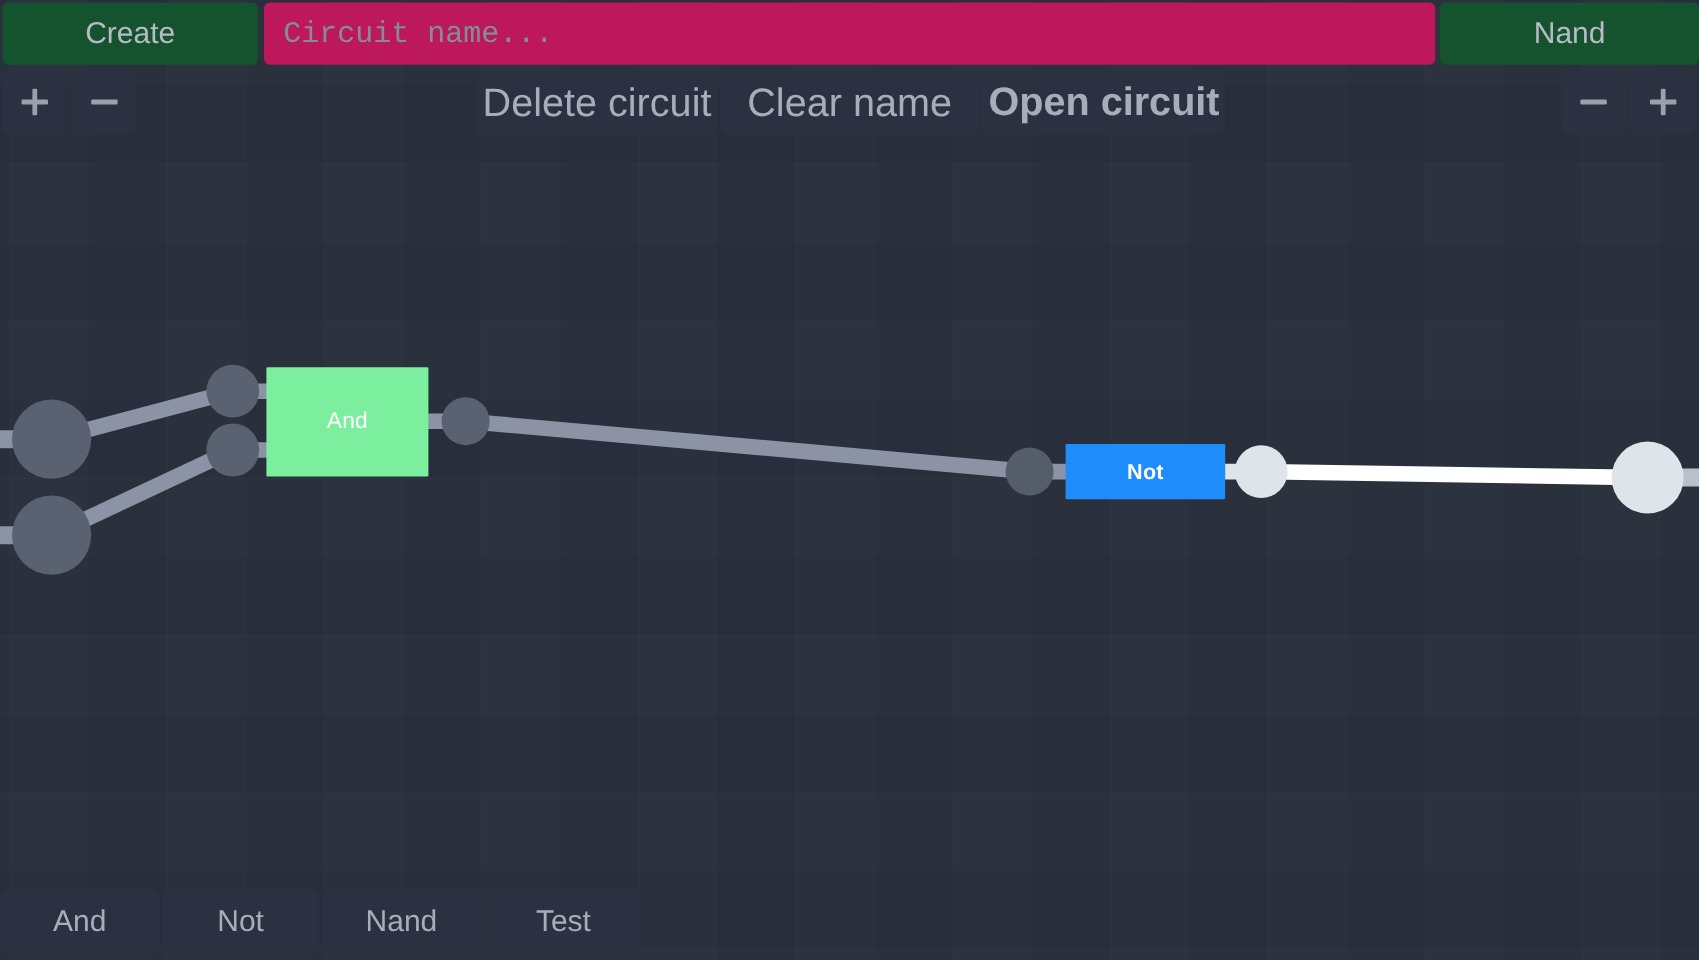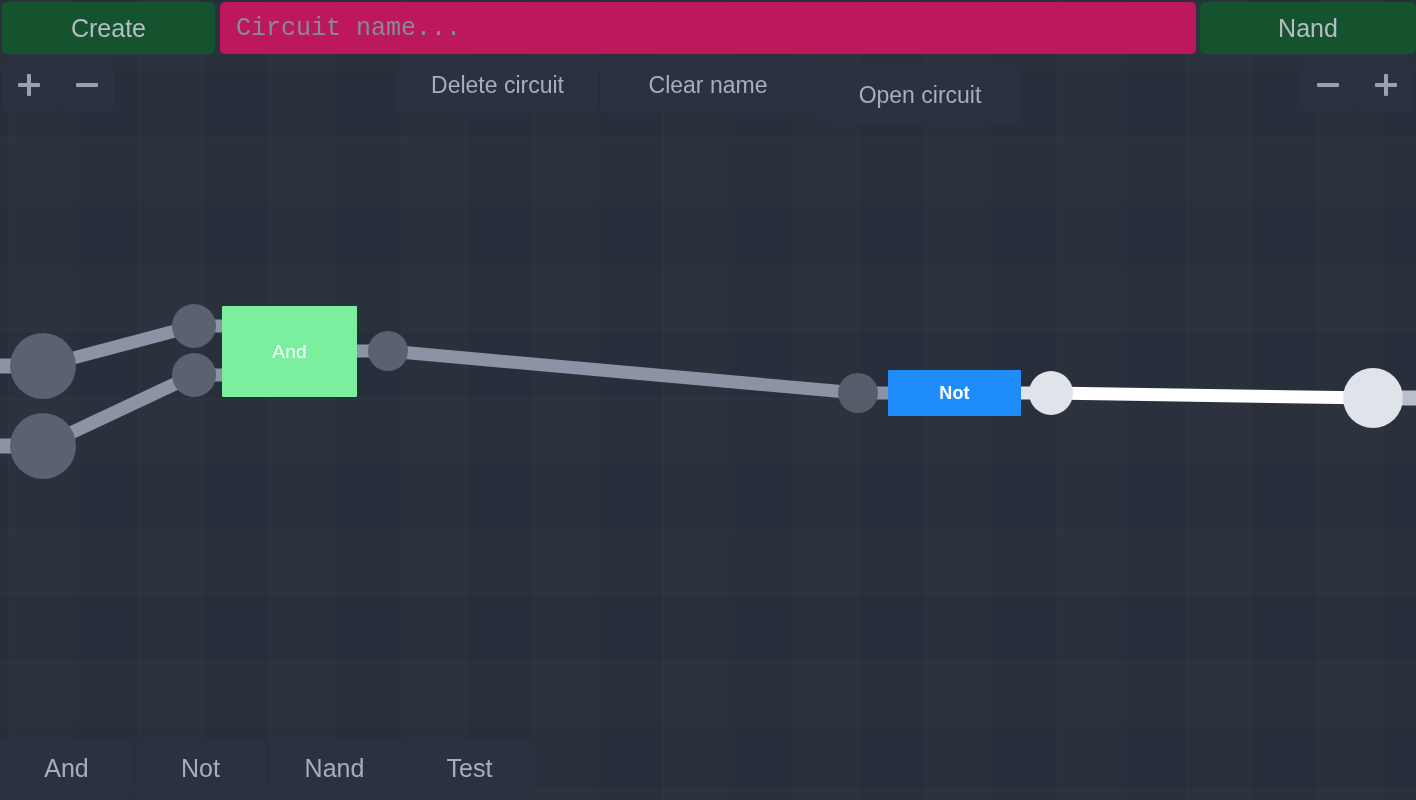--- a/index.html
+++ b/index.html
@@ -128,21 +128,21 @@
     position: absolute; left: 11px; top: 2px; width: 4px; height: 22px;
     background: #9aa1ad; border-radius: 1px;
   }
   .act-btn {
     position: absolute;
     background: #2b3140;
     border: none;
     border-radius: 7px;
     color: #a7aeba;
     font-family: "Liberation Sans", sans-serif;
-    font-size: 23px;
+    font-size: 33px;
     font-weight: 300;
     display: flex;
     align-items: center;
     justify-content: center;
     cursor: pointer;
     padding: 0;
   }
 
   
   .bottombar {
@@ -233,21 +233,21 @@
       </span>
     </button>
     <button class="sq-btn" style="left:60px; top:2px; width:54px; height:54px;">
       <span class="glyph">
         <span class="h"></span>
       </span>
     </button>
 
     <button class="act-btn" style="left:397px; top:2px; width:201px; height:55px;">Delete circuit</button>
     <button class="act-btn" style="left:600px; top:2px; width:216px; height:55px;">Clear name</button>
-    <button class="act-btn" style="left:819px; top:12px; width:202px; height:55px;">Open circuit</button>
+    <button class="act-btn" style="left:819px; top:1px; width:202px; height:55px;font-weight:bold;">Open circuit</button>
 
     <button class="sq-btn" style="left:1301px; top:2px; width:54px; height:54px;">
       <span class="glyph">
         <span class="h"></span>
       </span>
     </button>
     <button class="sq-btn" style="left:1359px; top:2px; width:54px; height:54px;">
       <span class="glyph">
         <span class="h"></span>
           <span class="v"></span>

